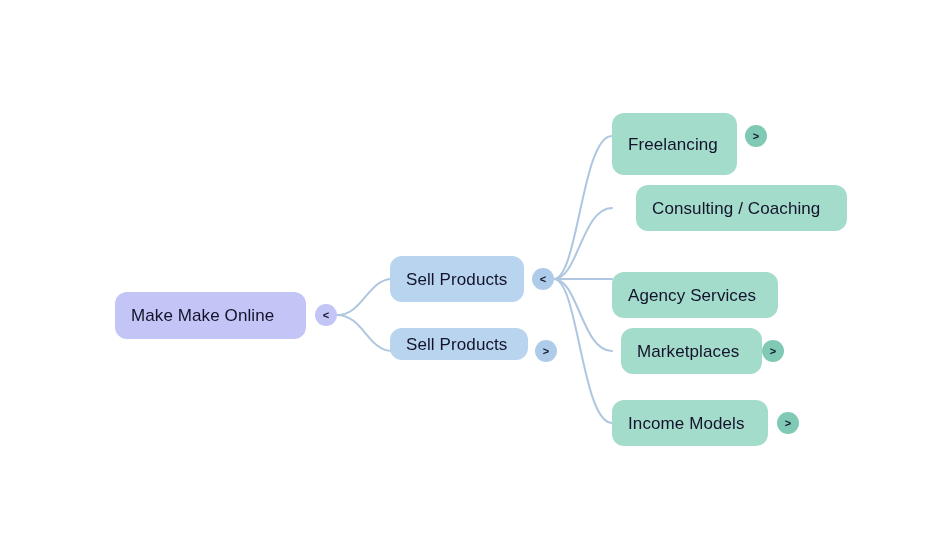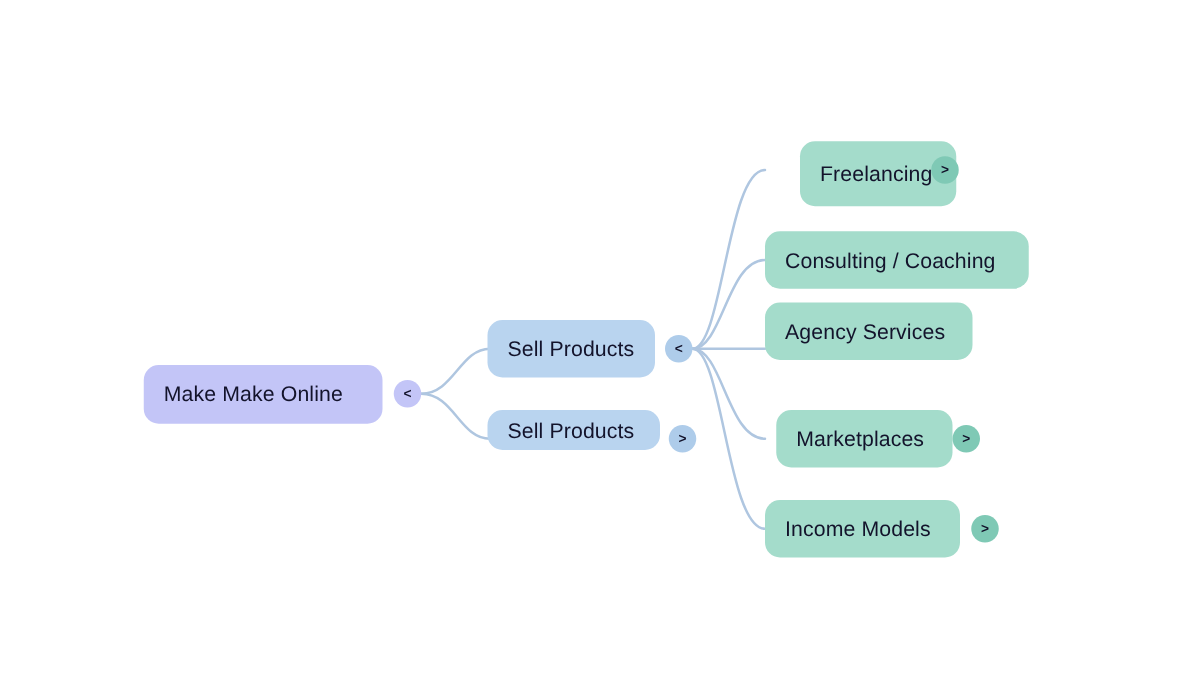--- a/index.html
+++ b/index.html
@@ -103,30 +103,30 @@
   <div class="node branch" style="left:390px; top:256px; width:134px; height:46px;">
     <span class="node-label">Sell Products</span>
   </div>
   <div class="toggle branch-toggle" style="left:532px; top:268px;">&lt;</div>
 
   <div class="node branch" style="left:390px; top:328px; width:138px; height:32px;">
     <span class="node-label">Sell Products</span>
   </div>
   <div class="toggle branch-toggle" style="left:535px; top:340px;">&gt;</div>
 
-  <div class="node leaf" style="left:612px; top:113px; width:125px; height:52px;margin-left:28px;">
+  <div class="node leaf" style="left:612px; top:113px; width:125px; height:62px;">
     <span class="node-label">Freelancing</span>
   </div>
   <div class="toggle leaf-toggle" style="left:745px; top:125px;">&gt;</div>
 
-  <div class="node leaf" style="left:612px; top:185px; width:211px; height:46px;">
+  <div class="node leaf" style="left:636px; top:185px; width:211px; height:46px;">
     <span class="node-label">Consulting / Coaching</span>
   </div>
 
-  <div class="node leaf" style="left:612px; top:242px; width:166px; height:46px;">
+  <div class="node leaf" style="left:612px; top:272px; width:166px; height:46px;">
     <span class="node-label">Agency Services</span>
   </div>
 
   <div class="node leaf" style="left:621px; top:328px; width:141px; height:46px;">
     <span class="node-label">Marketplaces</span>
   </div>
   <div class="toggle leaf-toggle" style="left:762px; top:340px;">&gt;</div>
 
   <div class="node leaf" style="left:612px; top:400px; width:156px; height:46px;">
     <span class="node-label">Income Models</span>

